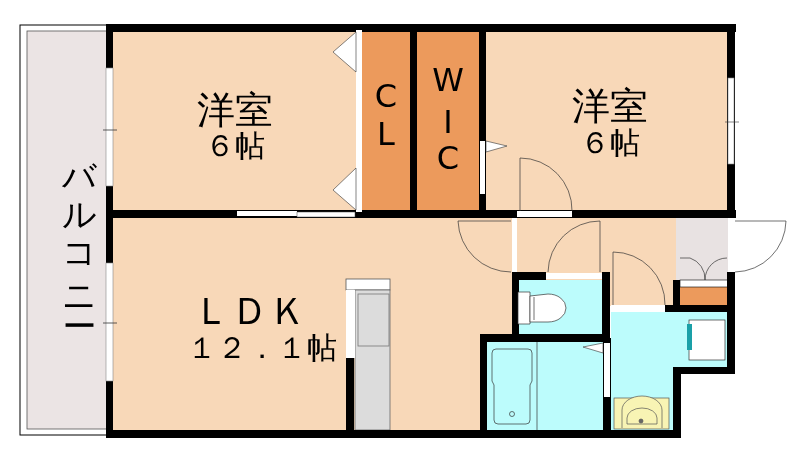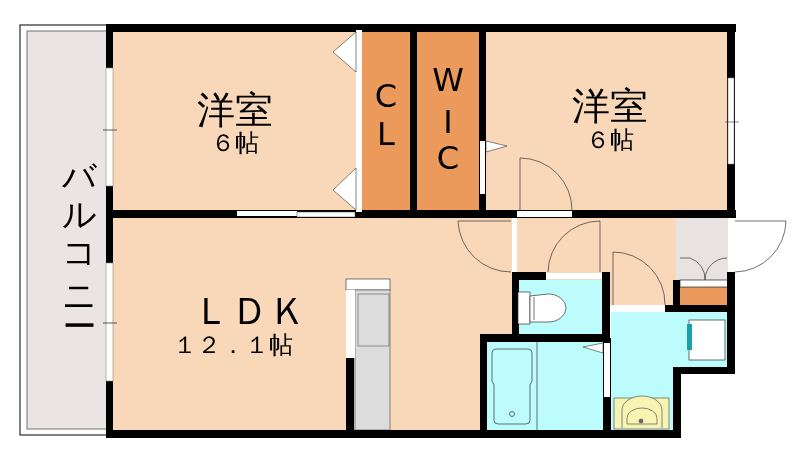--- a/index.html
+++ b/index.html
@@ -1,20 +1,20 @@
 <!DOCTYPE html>
 <html><head>
 <meta charset="utf-8">
 <style>
   html, body { margin:0; padding:0; background:#ffffff; }
   body { width:800px; height:461px; overflow:hidden; position:relative; font-family:"DejaVu Sans", "Liberation Sans", sans-serif; }
   svg { position:absolute; left:0; top:0; }
   .lbl { position:absolute; color:#000; text-align:center; line-height:1; white-space:pre; font-family:"DejaVu Sans", sans-serif; }
   .room-name { font-size:38px; }
-  .room-size { font-size:24px; }
+  .room-size { font-size:30px; }
   .vert { font-size:32px; line-height:1.1; }
 </style>
 </head>
 <body>
 
 <svg width="800" height="461" viewBox="0 0 800 461">
 
   <g>
     <rect x="20" y="25" width="88" height="410" fill="#ffffff" stroke="#000" stroke-width="1"></rect>
     <rect x="27" y="31" width="81" height="398" fill="#ebe4e4" stroke="#555" stroke-width="0.8"></rect>
@@ -146,13 +146,13 @@
 <div class="lbl" style="left:362px;top:118px;width:48px;font-size:32px;">L</div>
 
 <div class="lbl" style="left:416px;top:64px;width:64px;font-size:32px;">W</div>
 <div class="lbl" style="left:416px;top:106px;width:64px;font-size:32px;">I</div>
 <div class="lbl" style="left:416px;top:142px;width:64px;font-size:32px;">C</div>
 
 <div class="lbl room-name" style="left:555px;top:87px;width:110px;">洋室</div>
 <div class="lbl room-size" style="left:555px;top:128px;width:110px;">６帖</div>
 
 <div class="lbl room-name" style="left:170px;top:292px;width:160px;">ＬＤＫ</div>
-<div class="lbl room-size" style="left:133px;top:333px;width:200px;">１２．１帖</div>
+<div class="lbl room-size" style="left:162px;top:333px;width:200px;">１２．１帖</div>
 
 </body></html>

